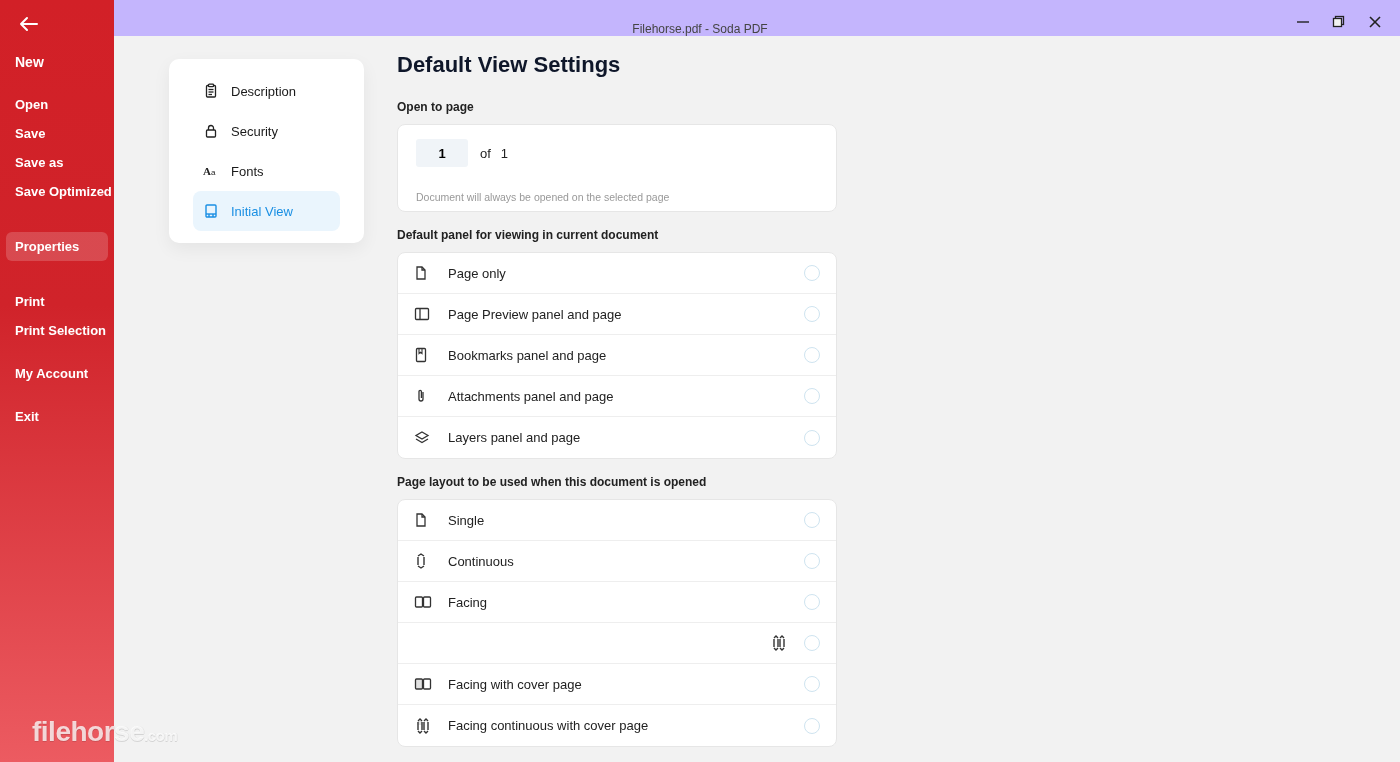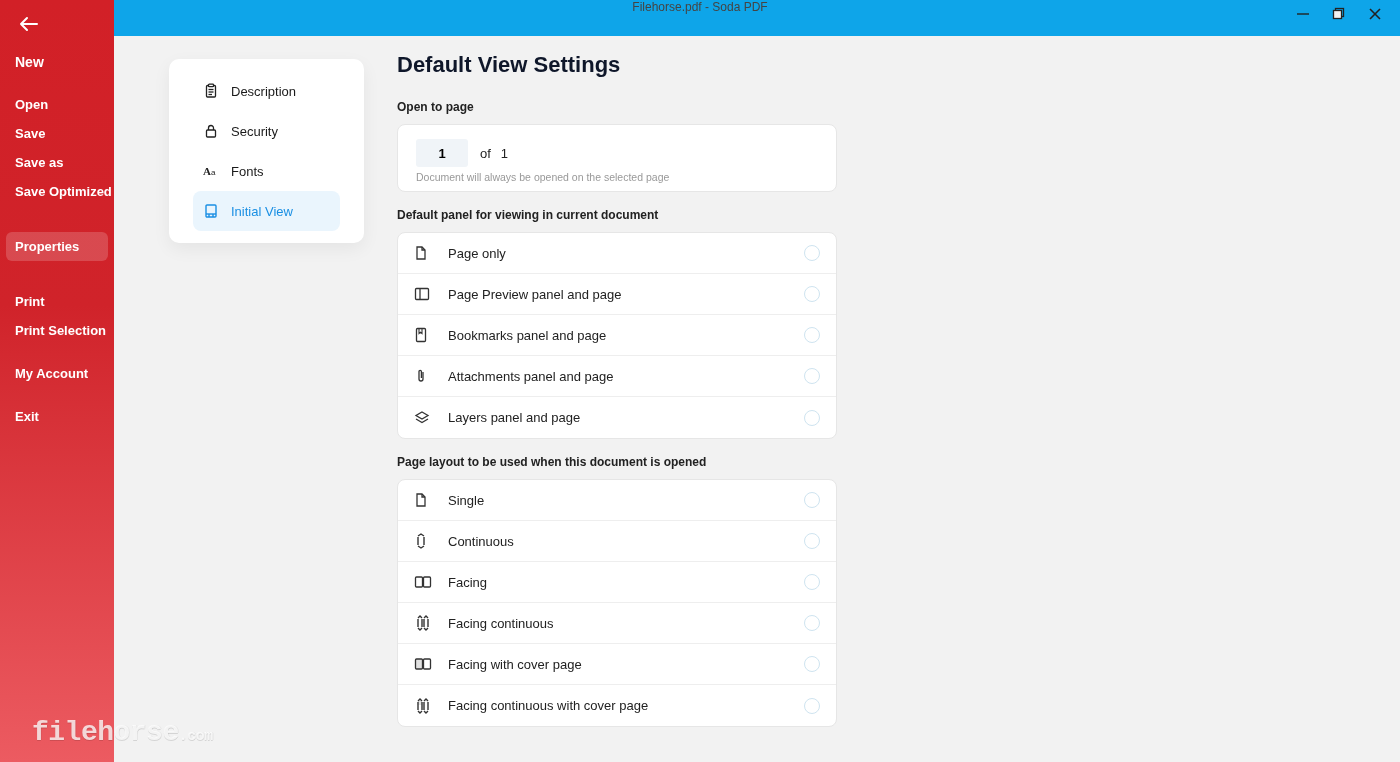--- a/index.html
+++ b/index.html
@@ -11,23 +11,23 @@
     width: 1400px;
     height: 762px;
     position: relative;
   }
 
   
   .titlebar {
     position: absolute;
     top: 0; left: 0; right: 0;
     height: 36px;
-    background: #0ea5e9;
+    background: #c4b5fd;
     display: flex;
-    align-items: flex-start;
+    align-items: flex-end;
     z-index: 3;
   }
   .titlebar-title {
     position: absolute;
     left: 50%;
     transform: translateX(-50%);
     font-size: 12px;
     color: #444;
   }
   .window-controls {
@@ -161,21 +161,21 @@
     background: #f0f4f8;
     text-align: center;
     font-size: 13px;
     font-weight: 600;
     margin-right: 12px;
     border-radius: 3px;
   }
   .page-hint {
     font-size: 10.5px;
     color: #999;
-    margin-top: 4px;
+    margin-top: 24px;
   }
 
   .radio-row {
     display: flex;
     align-items: center;
     height: 41px;
     padding: 0 16px;
     border-bottom: 1px solid #eee;
     cursor: pointer;
     justify-content: flex-end;
@@ -196,21 +196,21 @@
     border: 1.4px solid #cfe4f0;
     border-radius: 50%;
     background: #fff;
   }
 
   
   .watermark {
     position: absolute;
     left: 32px;
     bottom: 14px;
-    font-family: Liberation Mono, monospace;
+    font-family: Liberation Sans, sans-serif;
     font-size: 28px;
     font-weight: 700;
     color: rgba(255,255,255,0.78);
     text-shadow: 0 1px 0 rgba(0,0,0,0.12), 1px 0 0 rgba(0,0,0,0.05);
     letter-spacing: -0.5px;
     z-index: 5;
     pointer-events: none;
     margin-top: 28px;
   }
   .watermark .small { font-size: 15px; }
@@ -416,21 +416,20 @@
         <span class="label">Facing</span>
         <span class="radio"></span>
       </div>
       <div class="radio-row">
         <span class="icon-wrap">
           <svg width="18" height="16" viewBox="0 0 18 16" fill="none" stroke="currentColor" stroke-width="1.4">
               <path d="M4 4 v8 M8 4 v8 M10 4 v8 M14 4 v8"></path>
               <path d="M4 3 l2 -2 l2 2 M10 3 l2 -2 l2 2 M4 13 l2 2 l2 -2 M10 13 l2 2 l2 -2"></path>
             </svg>
         </span>
-        <span class="label">Facing continuous</span>
         <span class="radio"></span>
       </div>
       <div class="radio-row">
         <span class="icon-wrap">
           <svg width="18" height="14" viewBox="0 0 18 14" fill="none" stroke="currentColor" stroke-width="1.3">
               <rect x="1.5" y="2" width="7" height="10" rx="1" fill="currentColor" fill-opacity="0.15"></rect>
               <rect x="9.5" y="2" width="7" height="10" rx="1"></rect>
             </svg>
         </span>
         <span class="label">Facing with cover page</span>

